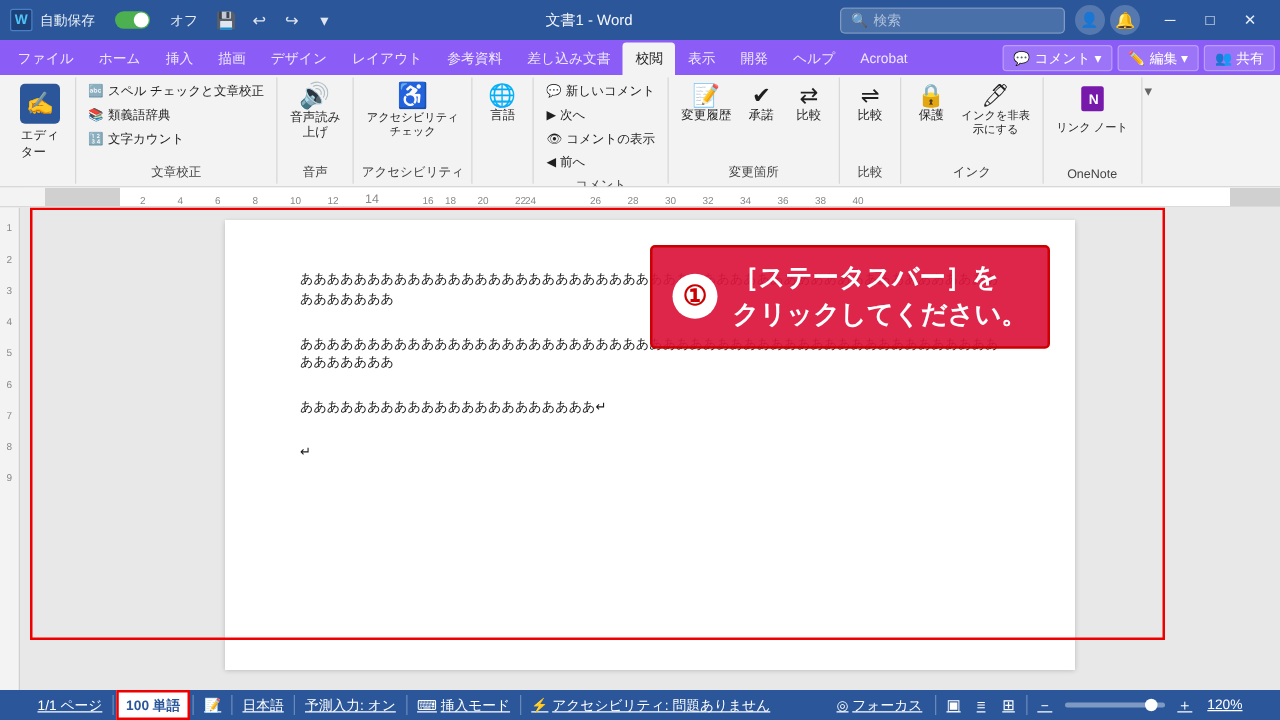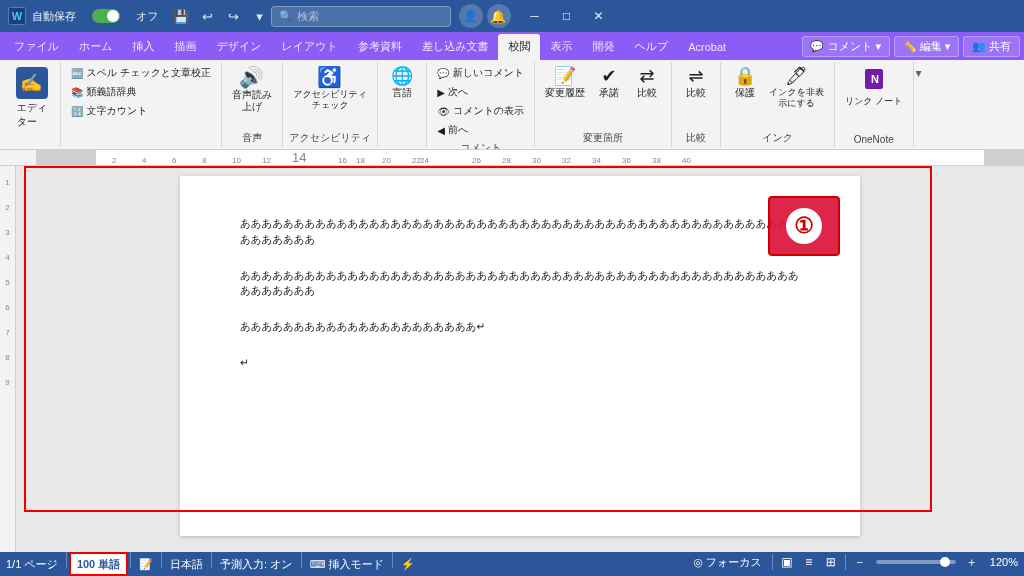--- a/index.html
+++ b/index.html
@@ -332,25 +332,26 @@
       border: 2.5px solid #e00;
       pointer-events: none;
       z-index: 5;
     }
 
     
     #status-bar {
       height: 24px;
       background: #2b579a;
       display: flex;
-      align-items: flex-start;
-      padding: 0 0;
+      align-items: center;
+      padding: 0 24px;
       color: white;
       font-size: 11px;
       gap: 0;
+      text-decoration: underline;
     }
     .status-item {
       padding: 0 6px;
       display: flex; align-items: center; gap: 3px;
       height: 100%;
       cursor: pointer;
       font-size: 11px;
     }
     .status-item.highlighted {
       background: white;
@@ -400,20 +401,21 @@
     <span>自動保存</span>
     <div class="toggle-pill"></div>
     <span class="toggle-label">オフ</span>
   </div>
   <div class="toolbar-icons">
     <span title="保存">💾</span>
     <span title="元に戻す">↩</span>
     <span title="やり直し">↪</span>
     <span>▾</span>
   </div>
+  <div class="title-text">文書1 - Word</div>
   <div class="search-box">
     <span>🔍</span>
     <span style="opacity:0.7;">検索</span>
   </div>
   <div class="user-icons">
     <div class="user-icon-btn">👤</div>
     <div class="user-icon-btn" style="font-size:13px;">🔔</div>
   </div>
   <div class="win-controls">
     <div class="win-btn">─</div>
@@ -475,20 +477,21 @@
         <div class="ribbon-btn-small">
           <span>📚</span>
           <span>類義語辞典</span>
         </div>
         <div class="ribbon-btn-small">
           <span>🔢</span>
           <span>文字カウント</span>
         </div>
       </div>
     </div>
+    <div class="ribbon-group-label">文章校正</div>
   </div>
 
   <div class="ribbon-group">
     <div class="ribbon-group-content">
       <div class="ribbon-btn">
         <span class="icon">🔊</span>
         <span>音声読み<br>上げ</span>
       </div>
     </div>
     <div class="ribbon-group-label">音声</div>
@@ -605,21 +608,21 @@
   <div style="width:16px;background:#f3f3f3;height:100%;flex-shrink:0;"></div>
   <div class="ruler-inner">
     <div style="background:#d0d0d0;height:100%;width:60px;"></div>
     <div style="background:white;height:100%;flex:1;display:flex;align-items:flex-end;padding:0 2px;">
       <span style="position:absolute;left:76px;font-size:8px;color:#888;">2</span>
       <span style="position:absolute;left:106px;font-size:8px;color:#888;">4</span>
       <span style="position:absolute;left:136px;font-size:8px;color:#888;">6</span>
       <span style="position:absolute;left:166px;font-size:8px;color:#888;">8</span>
       <span style="position:absolute;left:196px;font-size:8px;color:#888;">10</span>
       <span style="position:absolute;left:226px;font-size:8px;color:#888;">12</span>
-      <span style="position:absolute;left:256px;font-size:13px;color:#888;">14</span>
+      <span style="position:absolute;left:256px;font-size:10px;color:#888;">14</span>
       <span style="position:absolute;left:302px;font-size:8px;color:#888;">16</span>
       <span style="position:absolute;left:320px;font-size:8px;color:#888;">18</span>
       <span style="position:absolute;left:346px;font-size:8px;color:#888;">20</span>
       <span style="position:absolute;left:376px;font-size:8px;color:#888;">22</span>
       <span style="position:absolute;left:384px;font-size:8px;color:#888;">24</span>
       <span style="position:absolute;left:436px;font-size:8px;color:#888;">26</span>
       <span style="position:absolute;left:466px;font-size:8px;color:#888;">28</span>
       <span style="position:absolute;left:496px;font-size:8px;color:#888;margin-top:44px;">30</span>
       <span style="position:absolute;left:526px;font-size:8px;color:#888;">32</span>
       <span style="position:absolute;left:556px;font-size:8px;color:#888;">34</span>
@@ -646,20 +649,24 @@
   </div>
 
   <div id="document-area">
 
     <div id="red-outline"></div>
 
     <div id="page">
 
       <div id="annotation">
         <div class="circle-num">①</div>
+        <div class="ann-text">
+          <span>［ステータスバー］を</span><br>
+          <span>クリックしてください。</span>
+        </div>
       </div>
 
       <div class="doc-line">
         <span>あああああああああああああああああああああああああああああああああああああああああああああああああああああああああああ</span>
       </div>
       <div class="doc-line">
         <span>あああああああああああああああああああああああああああああああああああああああああああああああああああああああああああ</span>
       </div>
       <div class="doc-line">
         <span>ああああああああああああああああああああああ↵</span>
@@ -692,20 +699,21 @@
     <span>予測入力: オン</span>
   </div>
   <div class="status-sep"></div>
   <div class="status-item">
     <span>⌨</span>
     <span>挿入モード</span>
   </div>
   <div class="status-sep"></div>
   <div class="status-item">
     <span>⚡</span>
+    <span>アクセシビリティ: 問題ありません</span>
   </div>
 
   <div class="status-right">
     <div class="status-item">
       <span>◎</span>
       <span>フォーカス</span>
     </div>
     <div class="status-sep"></div>
     <div class="view-btn">▣</div>
     <div class="view-btn">≡</div>

